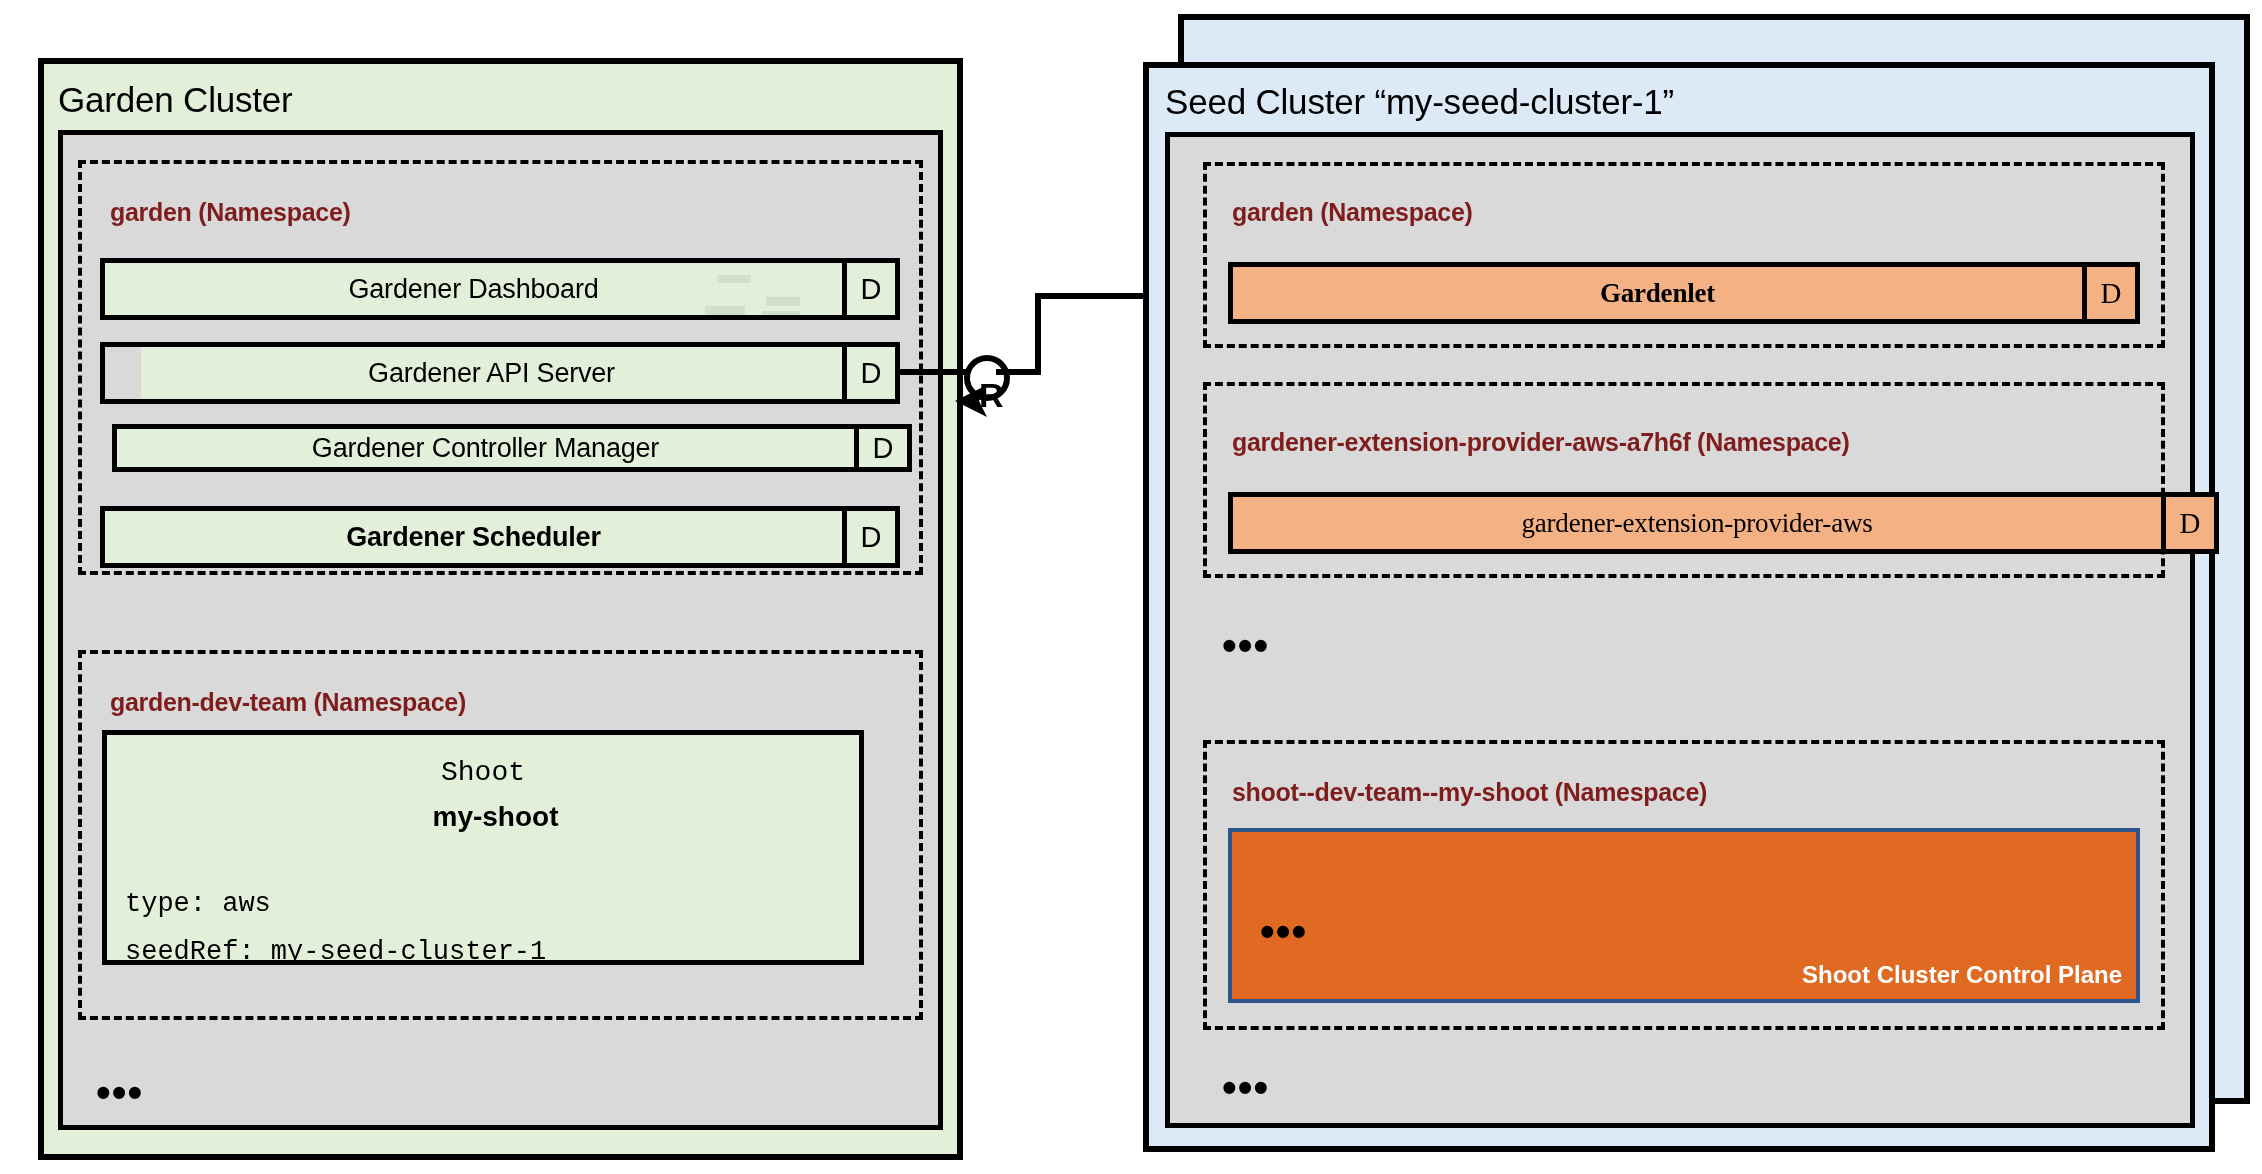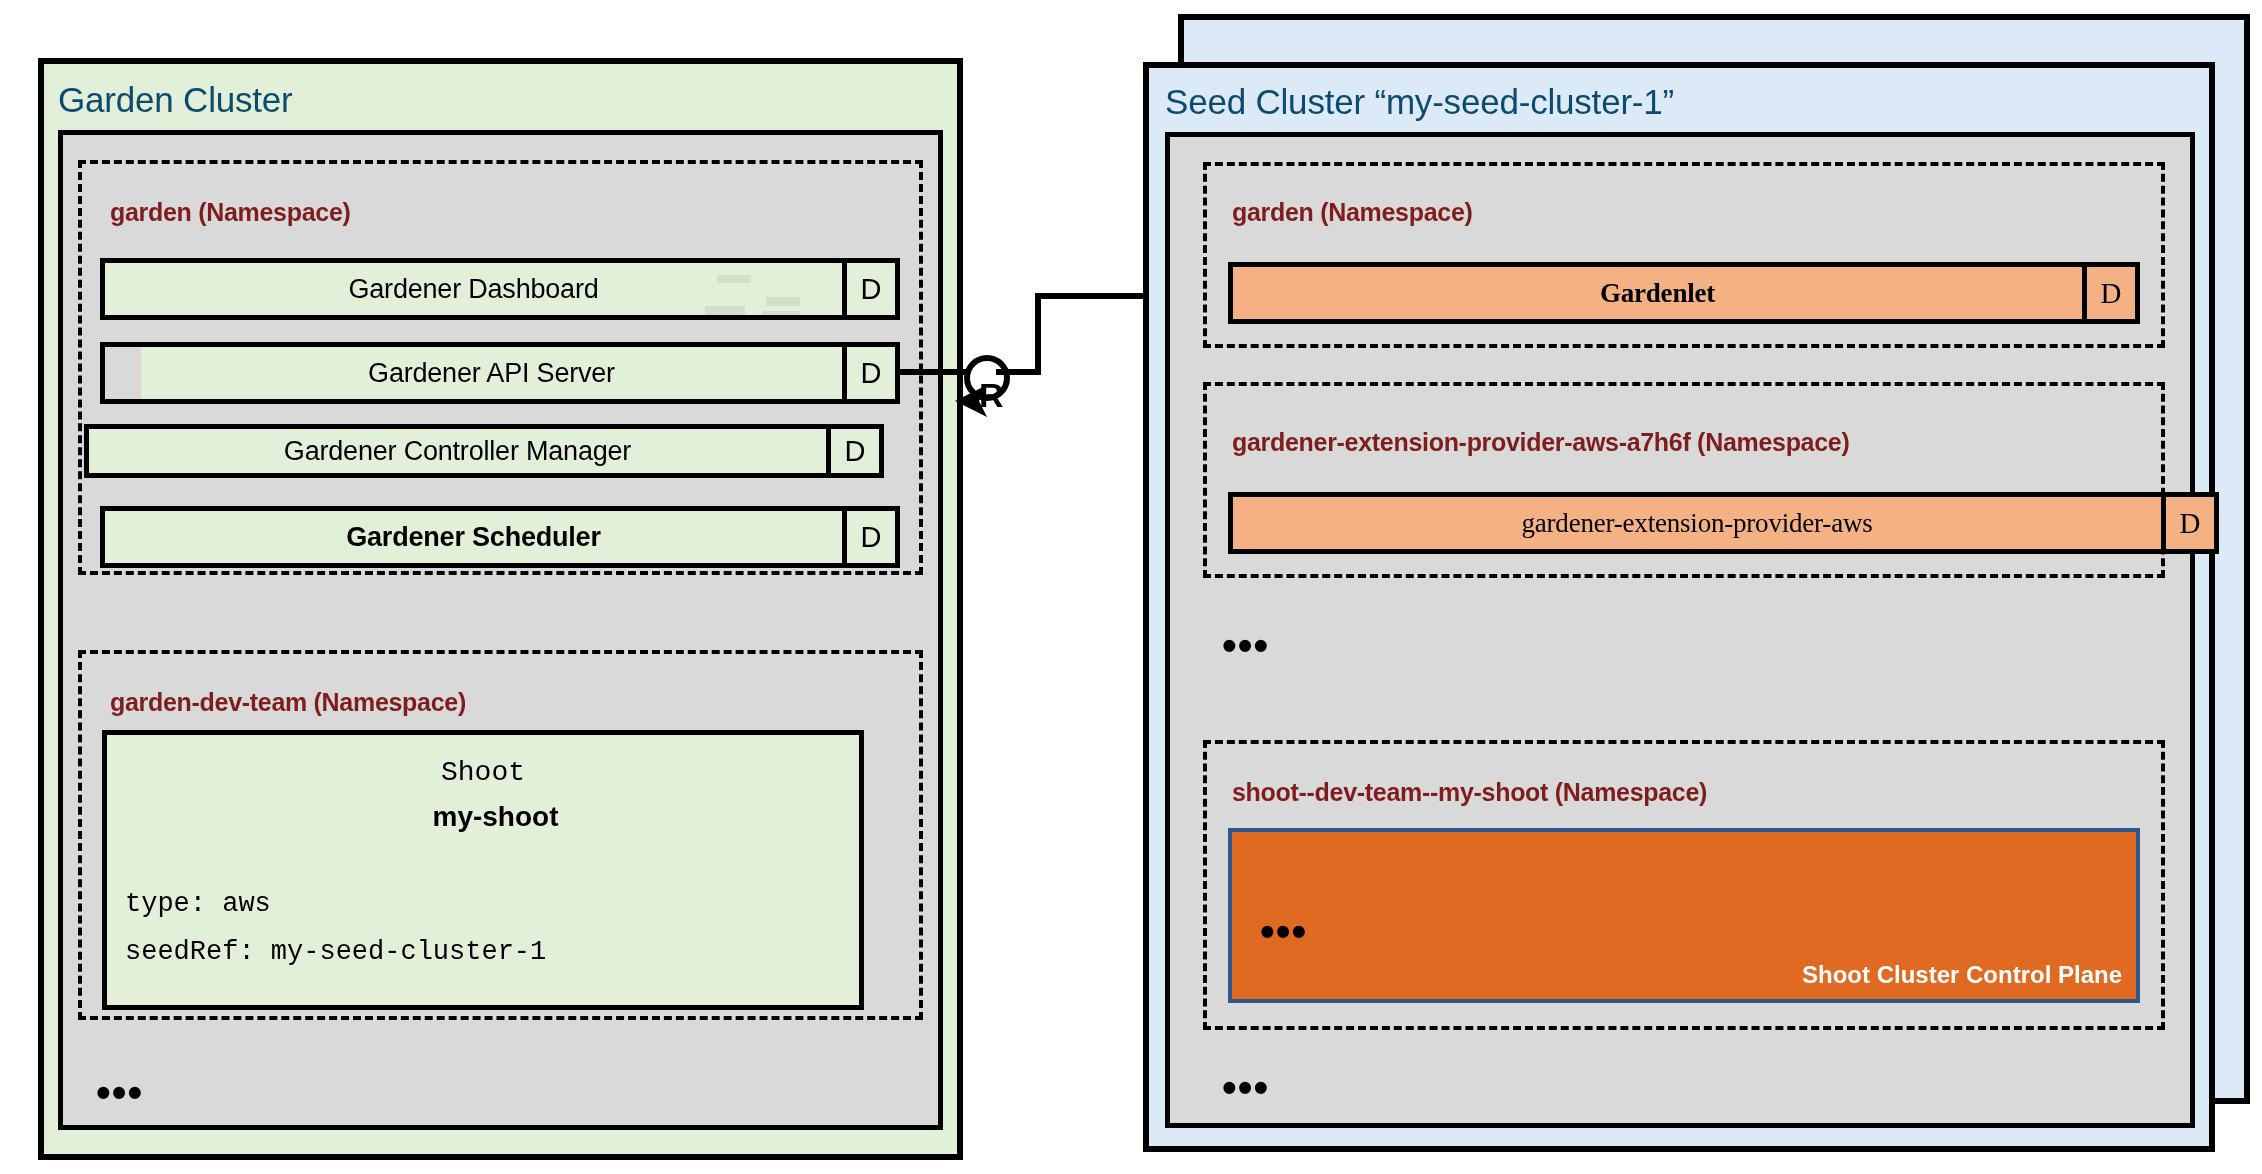--- a/index.html
+++ b/index.html
@@ -23,21 +23,21 @@
   
   .abs { position: absolute; box-sizing: border-box; }
 
   .cluster-outer {
     border: 6px solid #000000;
   }
   .cluster-title {
     position: absolute;
     font-size: 35px;
     font-weight: 400;
-    color: #0c4a6e;
+    color: #000000;
     white-space: nowrap;
     letter-spacing: -0.2px;
   }
 
   
   .grey-panel {
     background: #d9d9d9;
     border: 5px solid #000000;
   }
 
@@ -184,38 +184,38 @@
     <div class="comp-badge green">D</div>
   </div>
 
   <div class="abs comp" style="left:100px; top:342px; width:800px; height:62px;padding-left:36px;">
     <div class="comp-body green">
       <span class="comp-label">Gardener API Server</span>
     </div>
     <div class="comp-badge green">D</div>
   </div>
 
-  <div class="abs comp" style="left:84px; top:424px; width:800px; height:54px;justify-content:flex-end;">
+  <div class="abs comp" style="left:112px; top:424px; width:800px; height:48px;justify-content:flex-end;">
     <div class="comp-body green">
       <span class="comp-label">Gardener Controller Manager</span>
     </div>
     <div class="comp-badge green">D</div>
   </div>
 
   <div class="abs comp" style="left:100px; top:506px; width:800px; height:62px;">
     <div class="comp-body green">
       <span class="comp-label bold">Gardener Scheduler</span>
     </div>
     <div class="comp-badge green">D</div>
   </div>
 
   <div class="abs ns" style="left:78px; top:650px; width:845px; height:370px;"></div>
   <div class="ns-label" style="left:110px; top:688px;">garden-dev-team (Namespace)</div>
 
-  <div class="abs shoot-card" style="left:102px; top:730px; width:762px; height:280px;padding-left:44px;">
+  <div class="abs shoot-card" style="left:102px; top:730px; width:762px; height:235px;padding-left:44px;">
     <div class="shoot-kind" style="top:22px;">Shoot</div>
     <div class="shoot-name" style="top:66px;margin-left:25px;">my-shoot</div>
     <div class="shoot-spec" style="left:18px; top:154px;text-align:right;">type: aws</div>
     <div class="shoot-spec" style="left:18px; top:202px;">seedRef: my-seed-cluster-1</div>
   </div>
 
   <div class="dots" style="left:96px; top:1085px;">•••</div>
 
   <div class="line" style="left:900px; top:369px; width:68px; height:6px;"></div>
 

